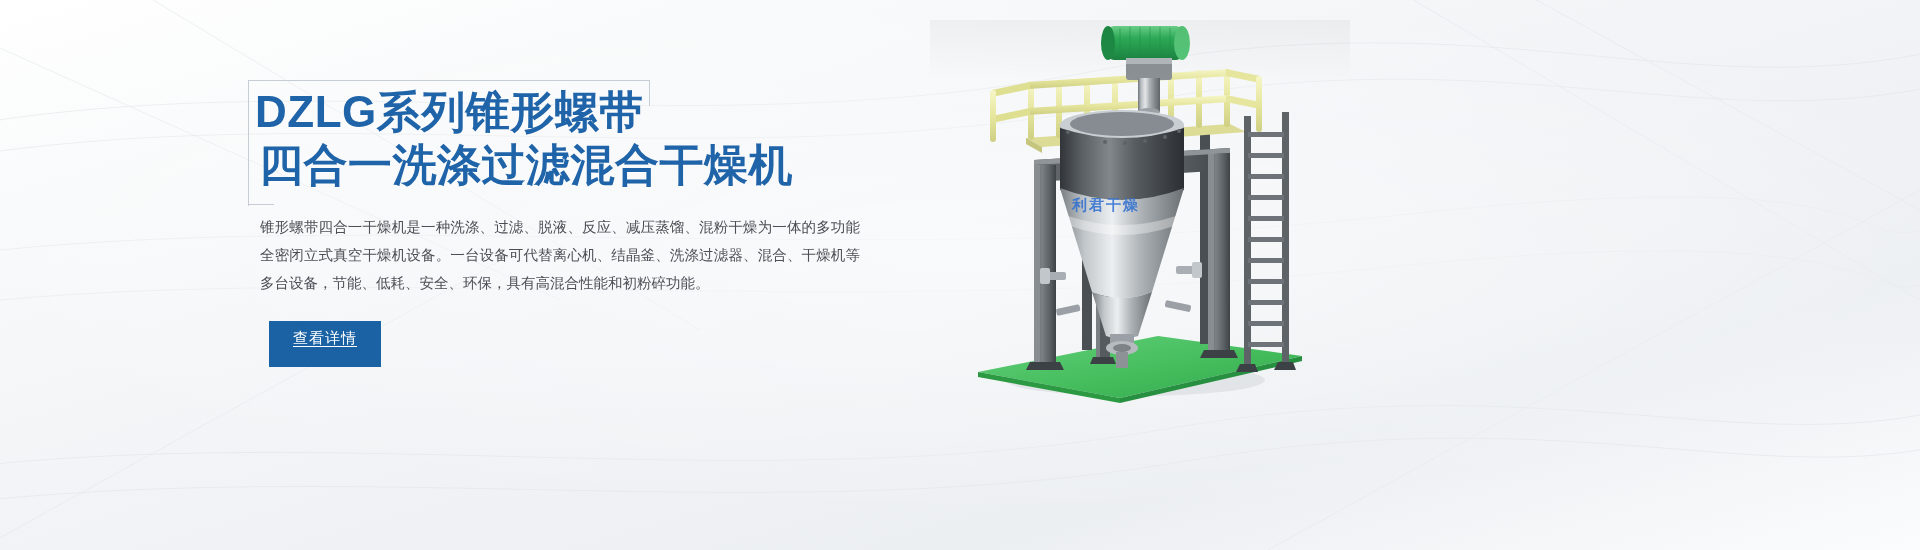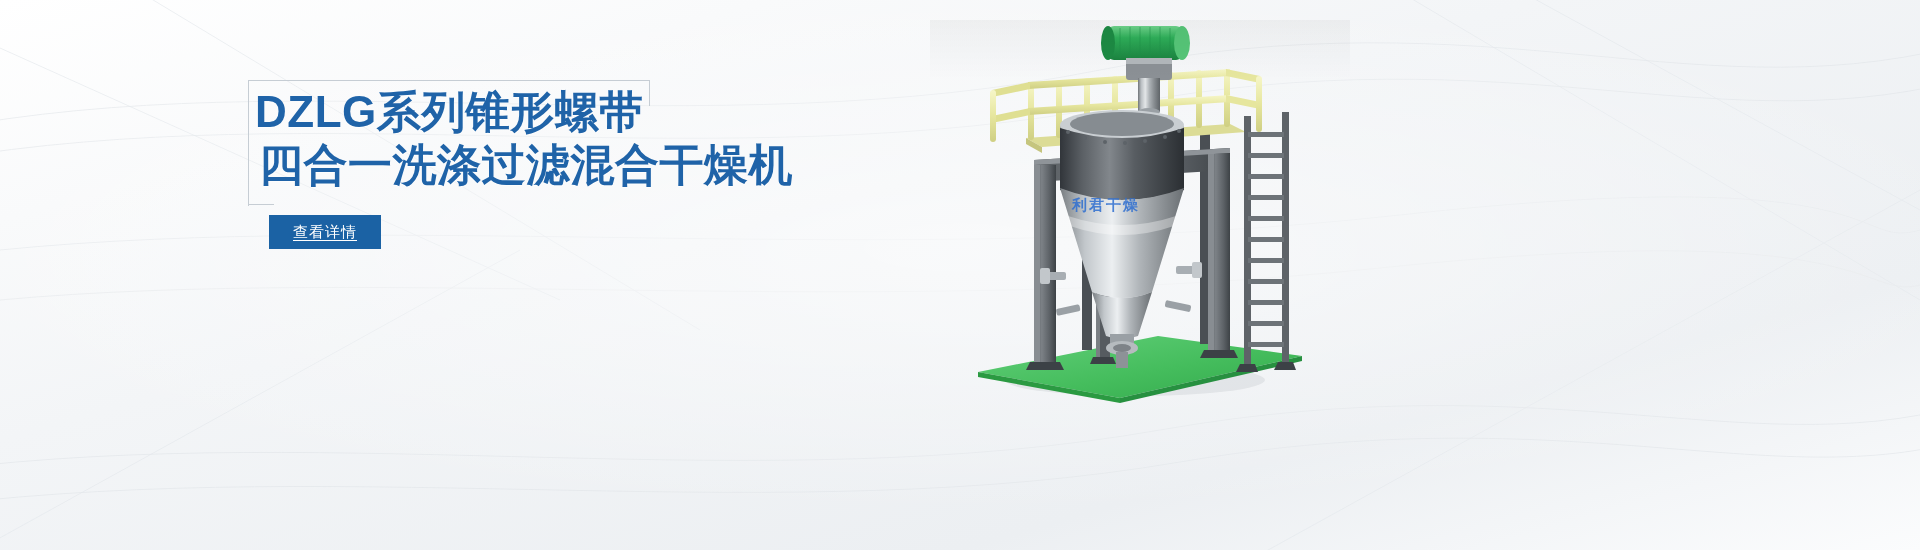--- a/index.html
+++ b/index.html
@@ -50,21 +50,21 @@
   h1.title .ln2{padding-left:4px;}
   .lead{
     margin:22px 0 0 5px;width:600px;
     font-size:14.5px;line-height:28px;color:#4b4f55;
     font-family:"Liberation Sans","DejaVu Sans",sans-serif;
     text-align:justify;
   }
   .cta{
     display:inline-block;margin:24px 0 0 14px;
     background:#1b62a4;color:#ffffff;
-    font-size:15px;line-height:34px;height:34px;
+    font-size:15px;line-height:34px;height:46px;
     padding:0 24px;
     text-decoration:none;
     letter-spacing:1px;
     cursor:pointer;border:none;
   }
   .cta span{ text-decoration:underline; text-underline-offset:3px;}
 
   
   .machine{position:absolute;left:930px;top:20px;width:420px;height:400px;}
   .machine svg{display:block;}
@@ -116,20 +116,21 @@
 
   <div class="copy">
     <div class="frame"></div>
     <div class="frame2"></div>
 
     <h1 class="title">
       <span class="ln ln1">DZLG系列锥形螺带</span>
       <span class="ln ln2">四合一洗涤过滤混合干燥机</span>
     </h1>
 
+    <p class="lead">锥形螺带四合一干燥机是一种洗涤、过滤、脱液、反应、减压蒸馏、混粉干燥为一体的多功能全密闭立式真空干燥机设备。一台设备可代替离心机、结晶釜、洗涤过滤器、混合、干燥机等多台设备，节能、低耗、安全、环保，具有高混合性能和初粉碎功能。</p>
 
     <a class="cta" href="#">
       <span>查看详情</span>
     </a>
   </div>
 
   <div class="machine">
     <svg width="420" height="400" viewBox="0 0 420 400" xmlns="http://www.w3.org/2000/svg">
       <defs>
         <linearGradient id="steel" x1="0" y1="0" x2="1" y2="0">

